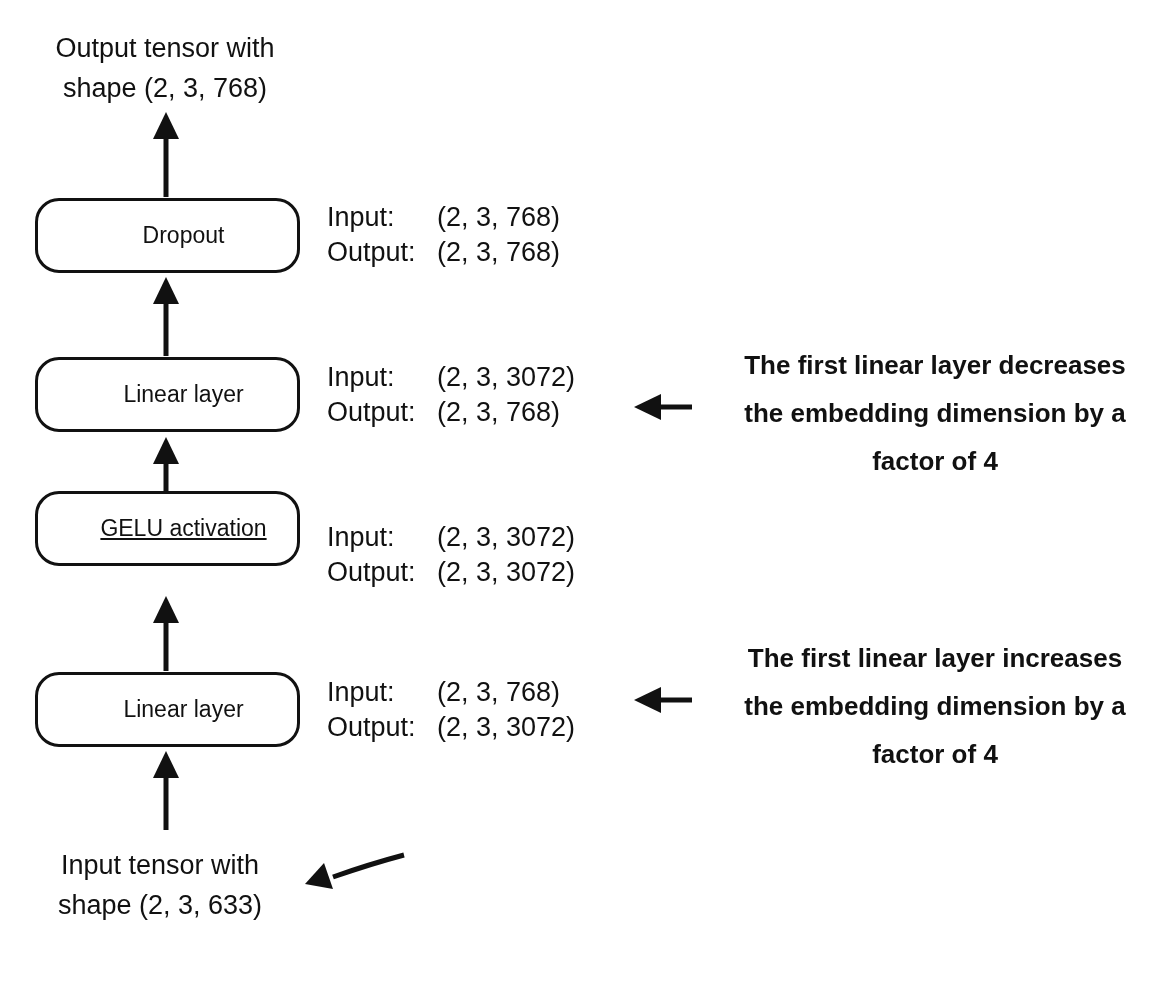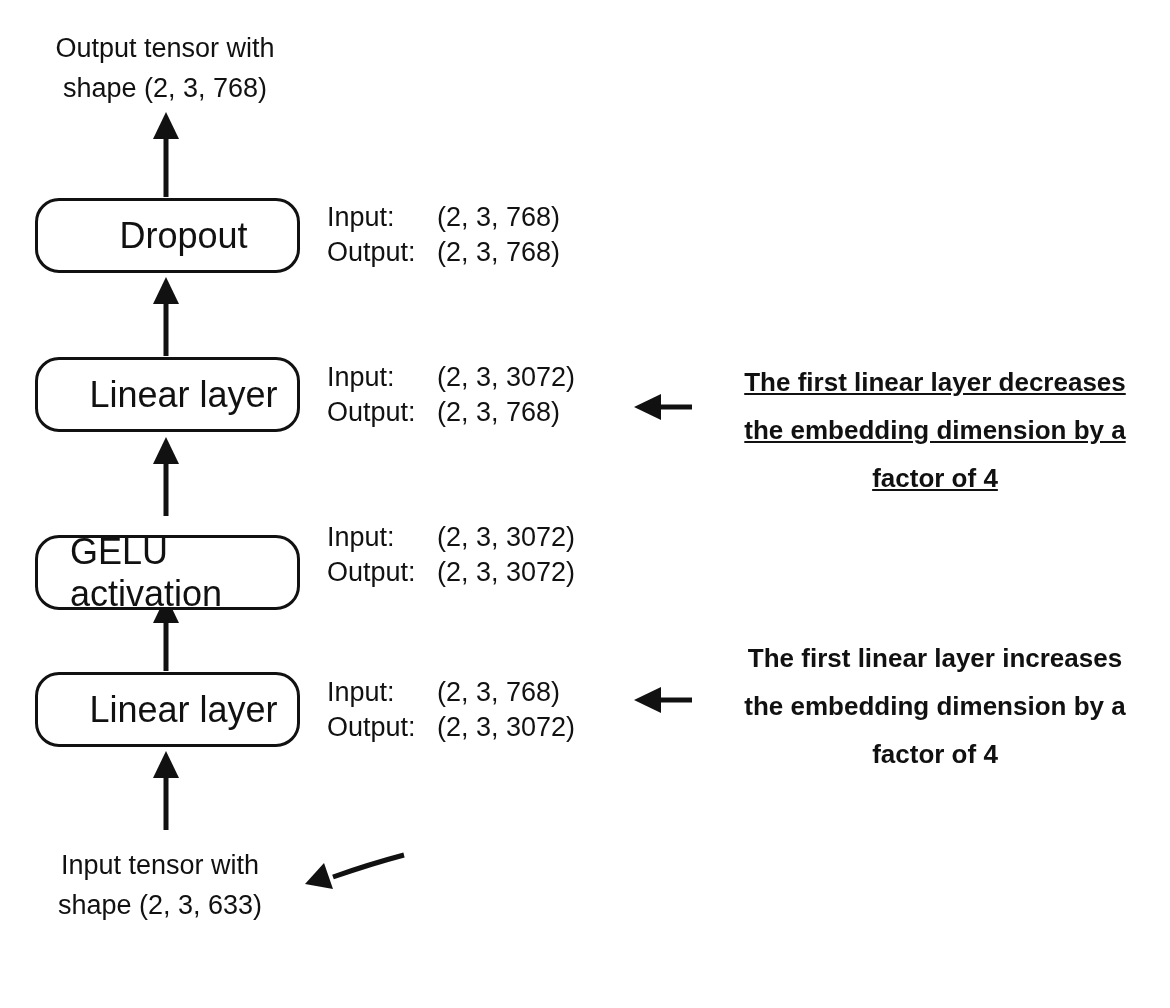--- a/index.html
+++ b/index.html
@@ -25,21 +25,21 @@
     position: absolute;
     left: 35px;
     width: 265px;
     height: 75px;
     border: 3.5px solid #111111;
     border-radius: 24px;
     background: #ffffff;
     display: flex;
     align-items: center;
     justify-content: center;
-    font-size: 36px;
+    font-size: 23px;
     padding-left: 32px;
   }
 
   .tensor-label {
     position: absolute;
     font-size: 27px;
     line-height: 40px;
     text-align: center;
     white-space: pre-line;
   }
@@ -123,21 +123,21 @@
   <div class="layer-box" style="top:357px;">
     <span>Linear layer</span>
   </div>
   <div class="io-block" style="top:360px;">
     <span>Input:</span>
     <span>(2, 3, 3072)</span>
     <span>Output:</span>
     <span>(2, 3, 768)</span>
   </div>
 
-  <div class="layer-box" style="top:535px;">
+  <div class="layer-box" style="top:491px;text-decoration:underline;">
     <span>GELU activation</span>
   </div>
   <div class="io-block" style="top:520px;">
     <span>Input:</span>
     <span>(2, 3, 3072)</span>
     <span>Output:</span>
     <span>(2, 3, 3072)</span>
   </div>
 
   <div class="layer-box" style="top:672px;">
@@ -146,21 +146,21 @@
   <div class="io-block" style="top:675px;">
     <span>Input:</span>
     <span>(2, 3, 768)</span>
     <span>Output:</span>
     <span>(2, 3, 3072)</span>
   </div>
 
   <div class="tensor-label" style="left:30px; top:845px; width:260px;">Input tensor with
 shape (2, 3, 633)</div>
 
-  <div class="annotation" style="left:710px; top:358px; width:450px;text-decoration:underline;">The first linear layer decreases
+  <div class="annotation" style="left:710px; top:341px; width:450px;">The first linear layer decreases
 the embedding dimension by a
 factor of 4</div>
 
   <div class="annotation" style="left:710px; top:634px; width:450px;">The first linear layer increases
 the embedding dimension by a
 factor of 4</div>
 
 
 </div>
 

